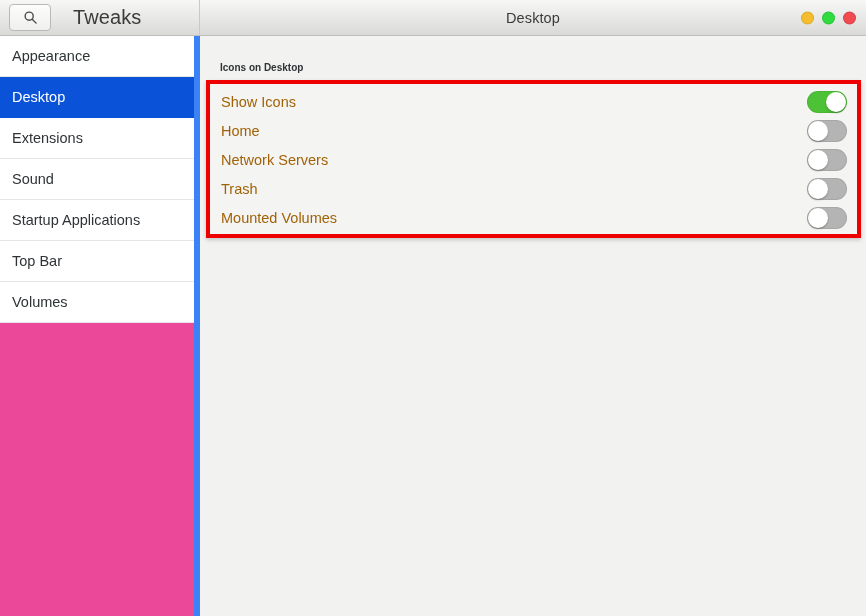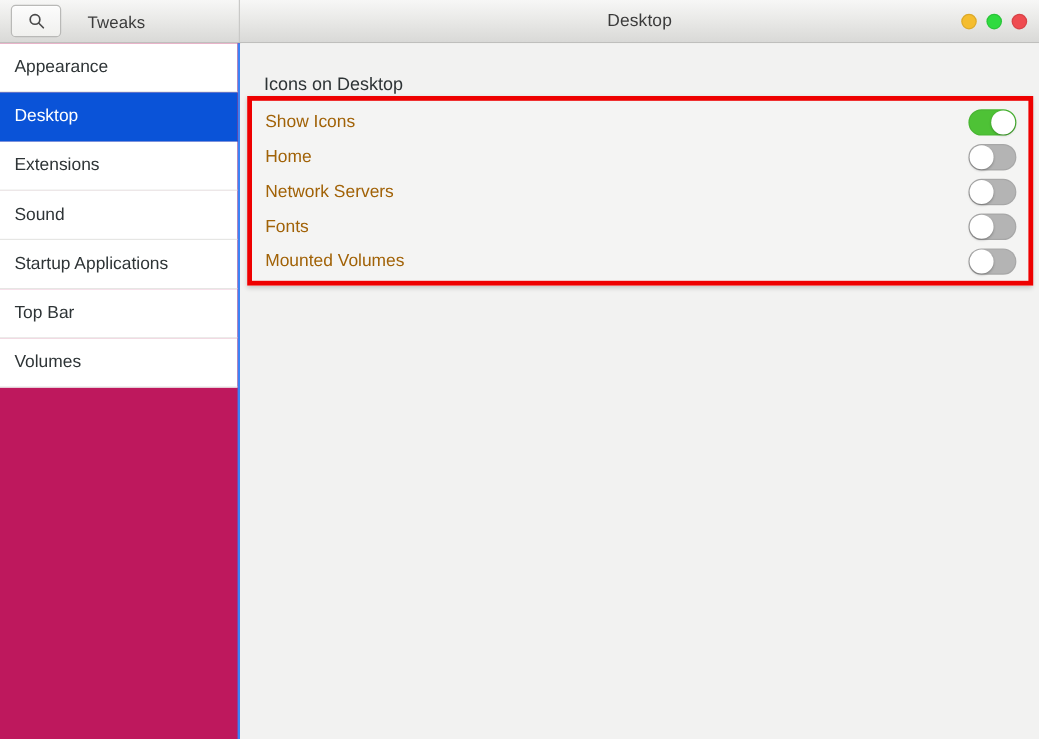--- a/index.html
+++ b/index.html
@@ -53,21 +53,21 @@
     background: linear-gradient(to bottom, #fcfcfc 0%, #f0f0ee 100%);
     box-shadow: 0 1px 0 rgba(255,255,255,0.7) inset;
     display: flex;
     align-items: center;
     justify-content: center;
     cursor: pointer;
   }
   .search-button svg { display: block; }
   .app-title {
     margin-left: 22px;
-    font-size: 14px;
+    font-size: 20px;
     color: #3b3b3b;
     letter-spacing: 0.1px;
   }
   .hb-right {
     flex: 1;
     height: 100%;
     display: flex;
     align-items: center;
     position: relative;
   }
@@ -96,22 +96,22 @@
     box-shadow: 0 0 0 1px rgba(0,0,0,0.10) inset;
   }
 
   
   .sidebar {
     position: absolute;
     left: 0;
     top: 36px;
     width: 200px;
     height: 580px;
-    background: #be185d;
-    border-right: 2px solid #3b82f6;
+    background: #ec4899;
+    border-right: 6px solid #3b82f6;
     box-sizing: border-box;
     overflow: hidden;
   }
   .side-item {
     height: 41px;
     box-sizing: border-box;
     border-bottom: 1px solid #e6e6e4;
     display: flex;
     align-items: center;
     padding-left: 12px;
@@ -133,22 +133,22 @@
     top: 36px;
     width: 665px;
     height: 580px;
     background: #f2f2f1;
     box-sizing: border-box;
   }
   .section-title {
     position: absolute;
     left: 19px;
     top: 26px;
-    font-size: 15px;
-    font-weight: normal;
+    font-size: 10px;
+    font-weight: bold;
     color: #2e3436;
   }
 
   .settings-list {
     position: absolute;
     left: 7px;
     top: 47px;
     width: 652px;
     height: 153px;
     background: #f4f4f3;
@@ -282,21 +282,21 @@
       </div>
 
       <div class="setting-row">
         <span class="setting-label">Network Servers</span>
         <div class="toggle">
           <div class="knob"></div>
         </div>
       </div>
 
       <div class="setting-row">
-        <span class="setting-label">Fonts</span>
+        <span class="setting-label">Trash</span>
         <div class="toggle">
           <div class="knob"></div>
         </div>
       </div>
 
       <div class="setting-row">
         <span class="setting-label">Mounted Volumes</span>
         <div class="toggle">
           <div class="knob"></div>
         </div>

